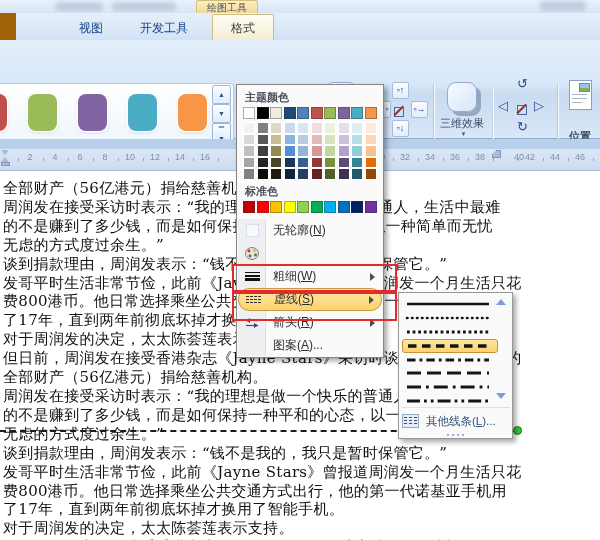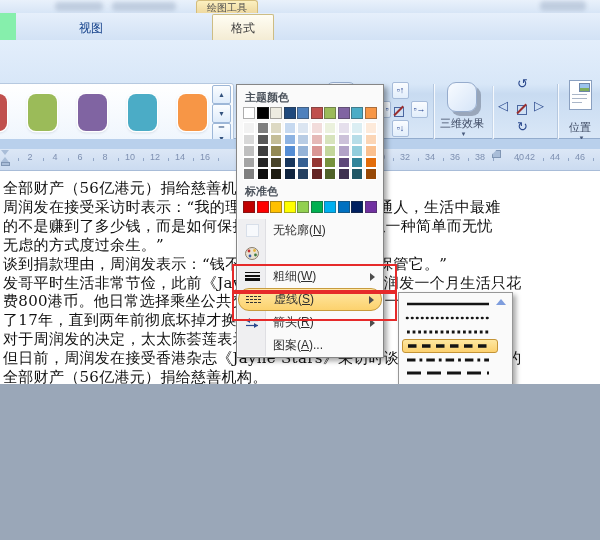--- a/index.html
+++ b/index.html
@@ -1,16 +1,16 @@
 <!DOCTYPE html>
 <html><head>
 <meta charset="utf-8">
 <style>
   html,body{margin:0;padding:0;background:#9aa7b8;}
-  #screen{position:relative;width:600px;height:384px;overflow:hidden;background:#86efac;
+  #screen{position:relative;width:600px;height:540px;overflow:hidden;background:#a16207;
     font-family:"Liberation Sans",sans-serif; -webkit-font-smoothing:antialiased;}
   .abs{position:absolute;}
 
   
   #titlebar{left:0;top:0;width:600px;height:13px;background:linear-gradient(#e9f1fb,#d7e5f6);}
   .blurblob{background:#aebdd2;border-radius:4px;filter:blur(2px);opacity:.65;}
   #ctxtab{left:196px;top:0;width:62px;height:13px;background:linear-gradient(#fcf0c0,#eed9a0);
     border:1px solid #d4bd7c;border-bottom:none;border-radius:3px 3px 0 0;box-sizing:border-box;
     font-size:10px;color:#4c4c4c;text-align:center;line-height:13px;}
   #title{left:265px;top:0;font-size:12px;color:#2b2b2b;line-height:13px;white-space:nowrap;}
@@ -121,20 +121,21 @@
 
   <div id="titlebar" class="abs">
     <div class="blurblob abs" style="left:55px;top:2px;width:48px;height:9px;"></div>
     <div class="blurblob abs" style="left:112px;top:2px;width:64px;height:9px;"></div>
     <div class="blurblob abs" style="left:540px;top:1px;width:46px;height:10px;"></div>
     <div id="ctxtab" class="abs">绘图工具</div>
   </div>
 
   <div id="tabrow" class="abs">
     <div class="tab abs" style="left:48px;width:54px;">视图</div>
+    <div class="tab abs" style="left:106px;width:84px;">开发工具</div>
     <div id="tab-format" class="abs">格式</div>
   </div>
 
   <div id="ribbon" class="abs">
     <div id="gallerypanel" class="abs"></div>
     <div id="gallery" class="abs">
         <div class="gsw" style="background: rgb(192, 80, 77); margin-left: -22px;"></div>
         <div class="gsw" style="background: rgb(155, 187, 89);"></div>
         <div class="gsw" style="background: rgb(128, 100, 162);"></div>
         <div class="gsw" style="background: rgb(75, 172, 198);"></div>
@@ -201,21 +202,21 @@
 
     <div class="vsep abs" style="left:557px;"></div>
 
     <div class="bigbtn abs" style="left:562px;top:40px;width:36px;">
       <div id="posicon">
         <span class="pic"></span>
         <span class="ln" style="top:13px;width:15px;"></span>
         <span class="ln" style="top:17px;width:15px;"></span>
         <span class="ln" style="top:21px;width:10px;"></span>
       </div>
-      <div class="ribtext" style="margin-top:10px;">位置</div>
+      <div class="ribtext" style="margin-top:19px;font-weight:bold;">位置</div>
       <div class="dda">▼</div>
     </div>
   </div>
 
   <div id="winstrip" class="abs"></div>
   <div id="ruler" class="abs">
     <div id="rulernums">
         <span class="rnum" style="left: 30px;">2</span>
         <span class="rnum" style="left: 55px;">4</span>
         <span class="rnum" style="left: 80px;">6</span>

